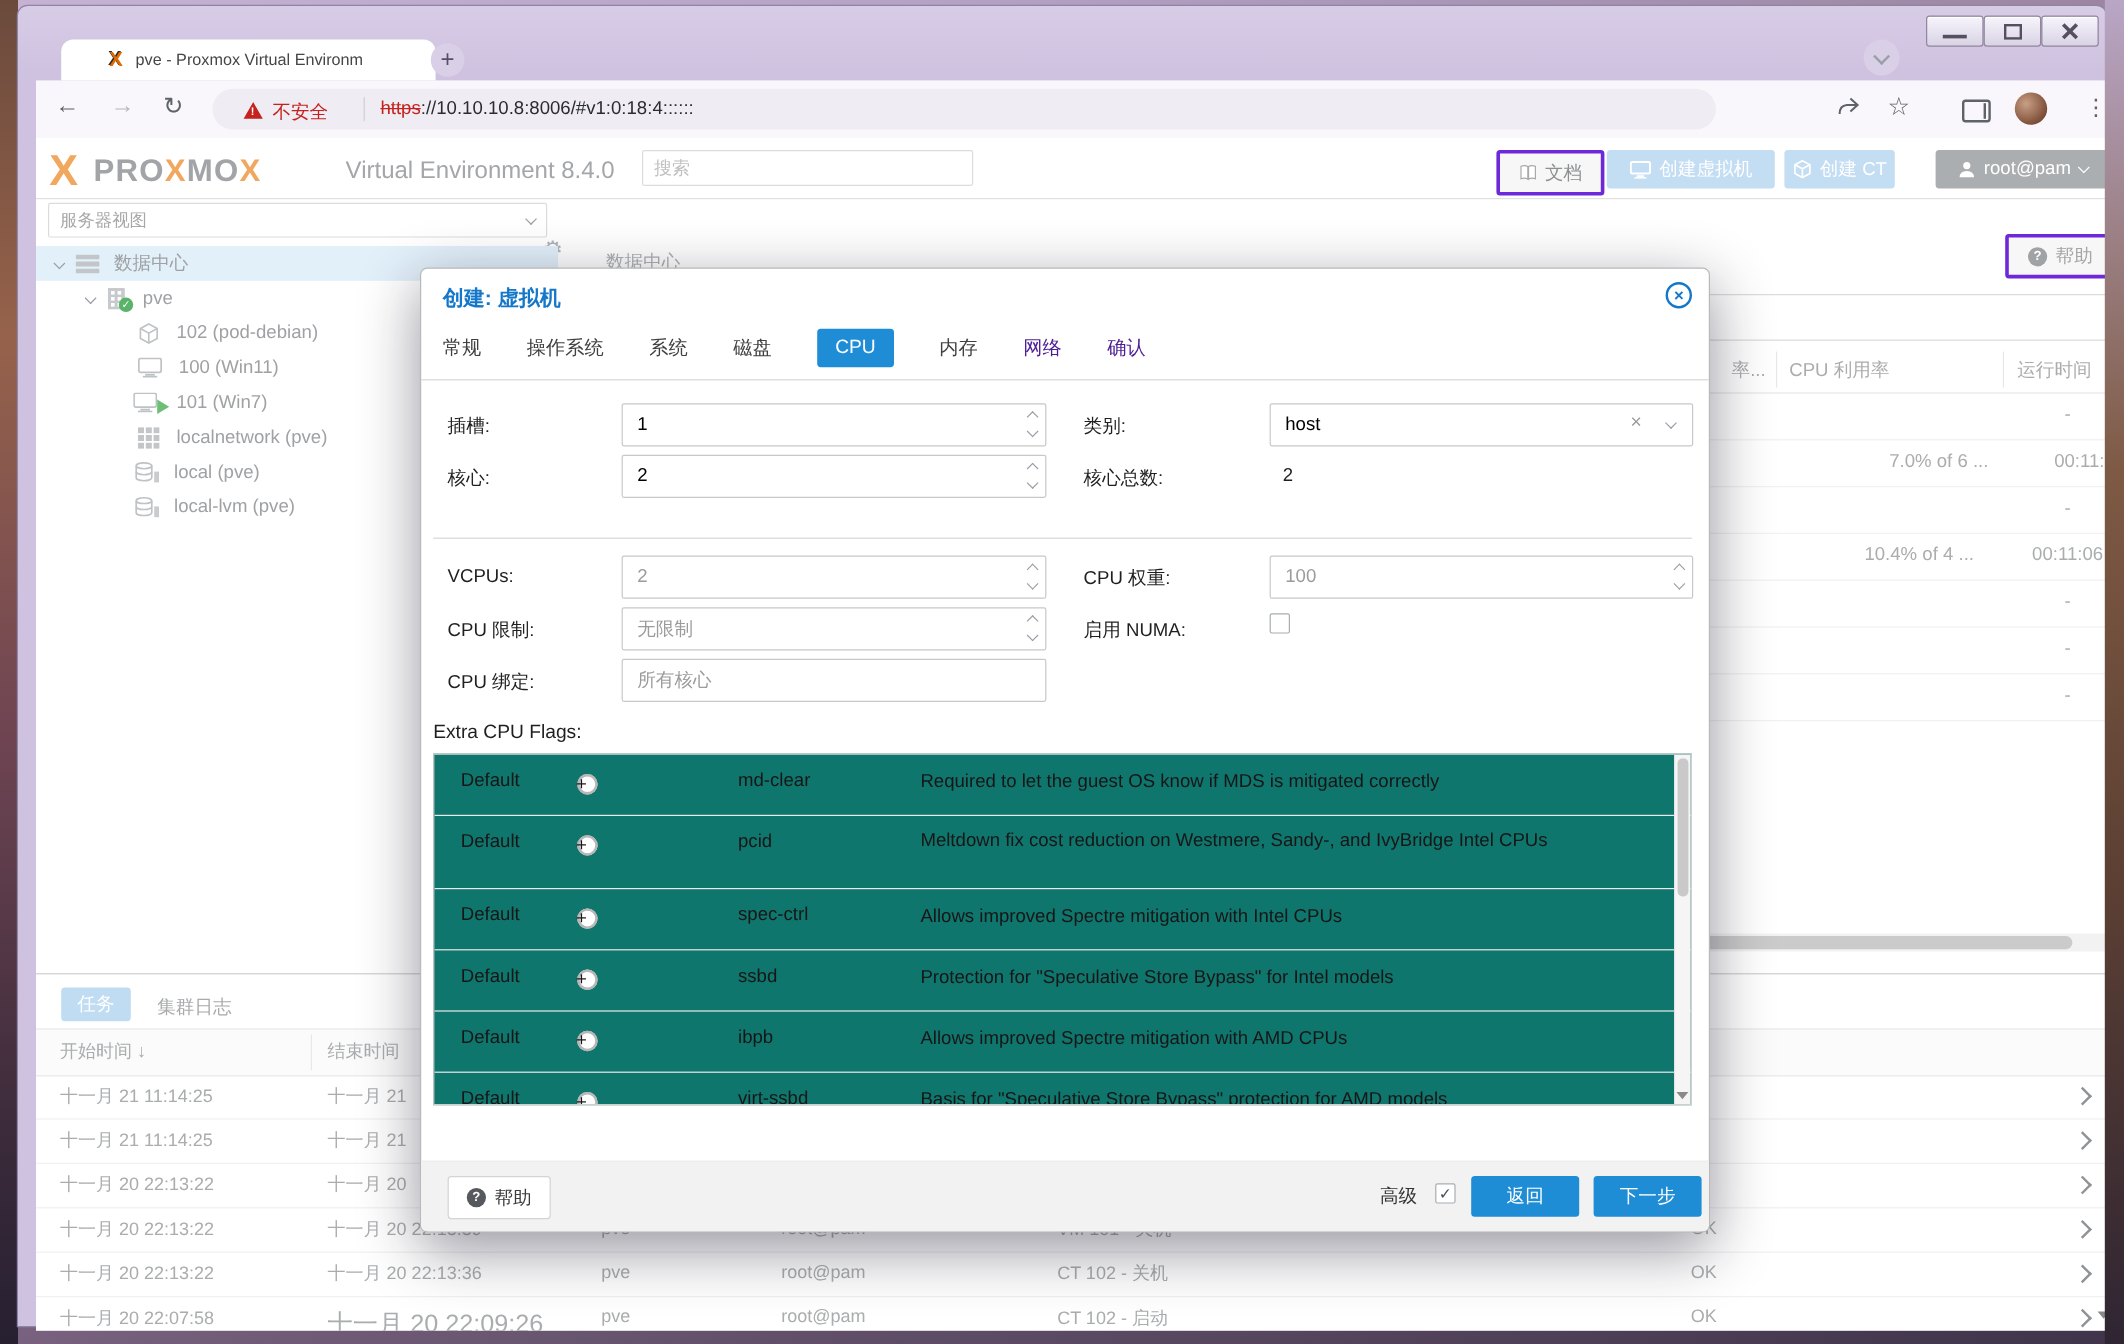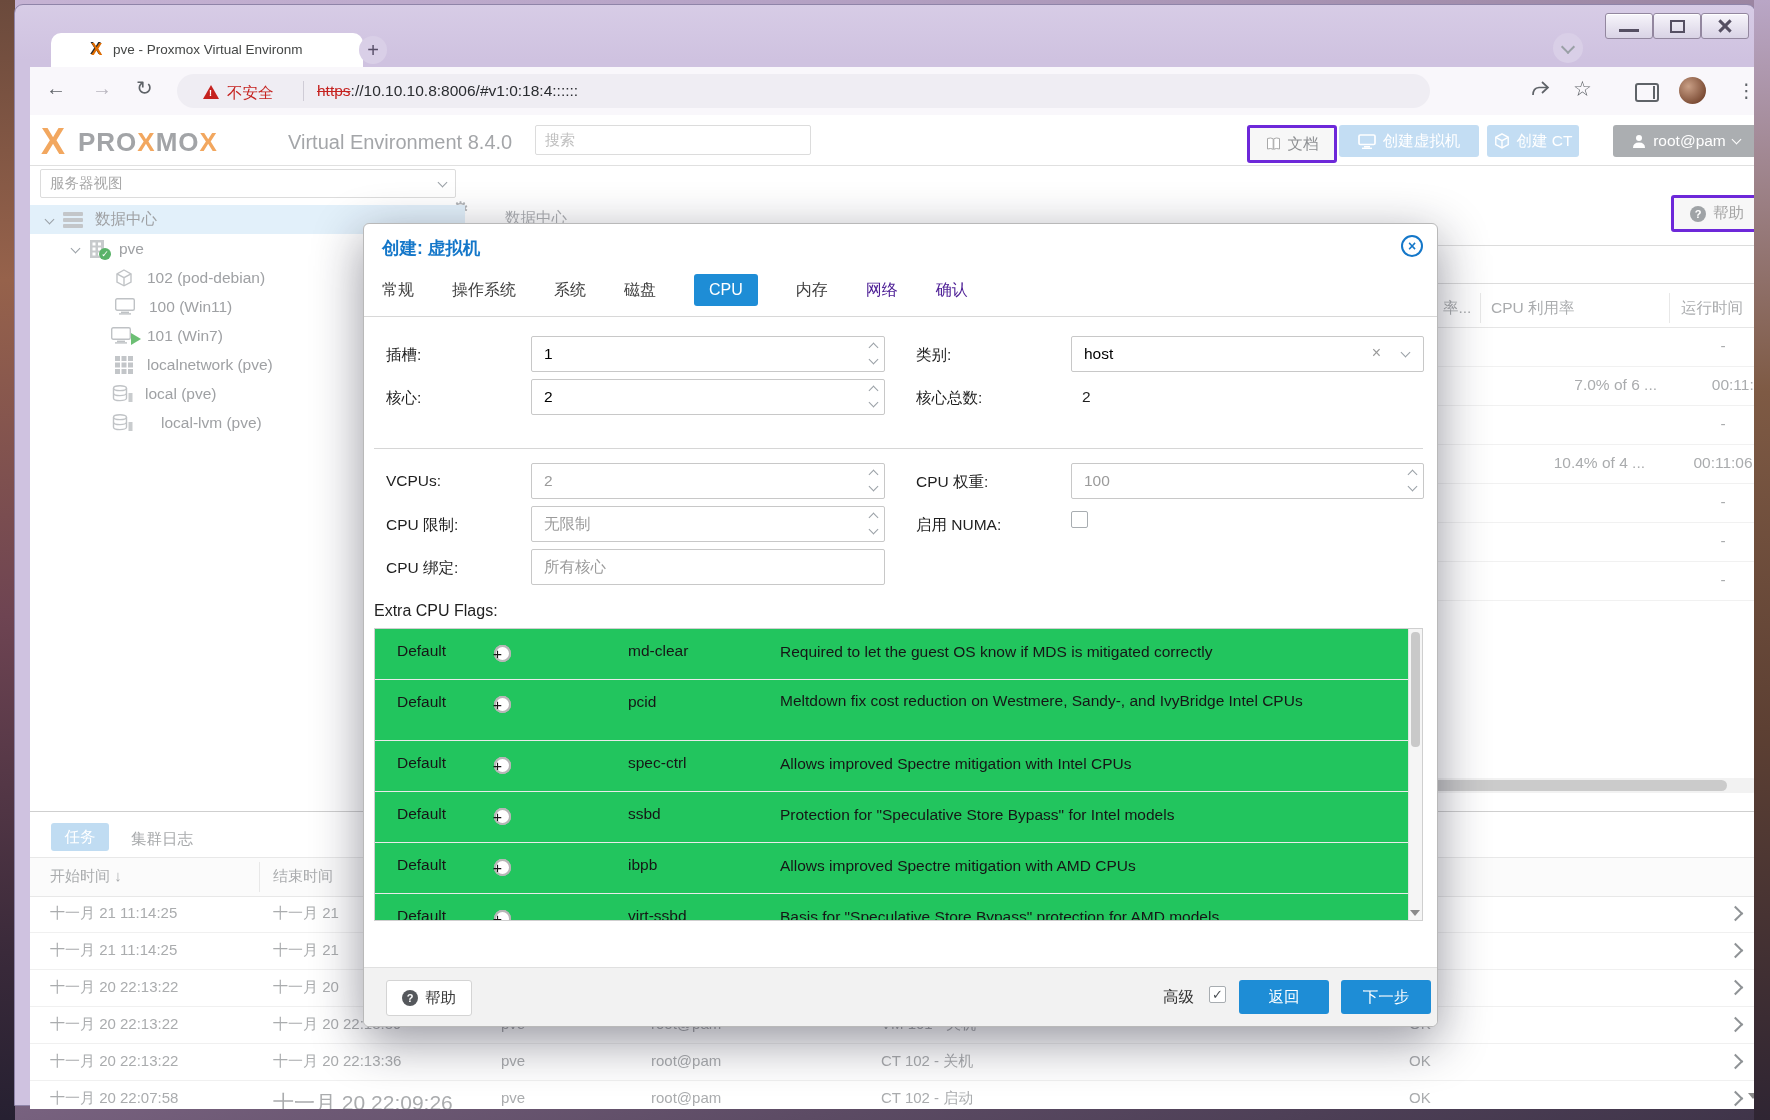--- a/index.html
+++ b/index.html
@@ -51,30 +51,30 @@
   .trow .lbl{white-space:nowrap}
   .tsel{background:#e2f0fa}
   .chkdot{position:absolute;width:12px;height:12px;background:#59b368;border-radius:50%;color:#fff;font-size:9px;line-height:12px;text-align:center;font-weight:bold}
   .playtri{position:absolute;width:0;height:0;border-top:6px solid transparent;border-bottom:6px solid transparent;border-left:10px solid #6cbf74}
   
   .dimtxt{color:#aaacae}
   .vsep{position:absolute;width:1px;background:#e8e8e8}
   .qic{display:inline-block;width:16px;height:16px;border-radius:50%;background:#9fa3a6;color:#fff;font-size:11px;font-weight:bold;text-align:center;line-height:16px}
   .qic.dark{background:#55585c}
   
-  .modal{position:absolute;left:348px;top:218px;width:1073px;height:802px;background:#fff;border:1px solid #b9b9b9;border-radius:6px;box-shadow:0 14px 50px rgba(20,20,40,.45);z-index:30}
+  .modal{position:absolute;left:335px;top:218px;width:1073px;height:802px;background:#fff;border:1px solid #b9b9b9;border-radius:6px;box-shadow:0 14px 50px rgba(20,20,40,.45);z-index:30}
   .mtabs{position:absolute;left:18px;top:50px;display:flex;gap:38px;align-items:center;font-size:16px;color:#404040}
   .mtab-active{background:#1e8dd6;color:#fff;padding:7px 15px;border-radius:3px}
   .mtab-dis{color:#4c1d95}
   .flabel{position:absolute;font-size:15.5px;color:#1f1f1f}
   .ffield{position:absolute;height:36px;border:1px solid #c8c8c8;border-radius:2px;background:#fff;font-size:15.5px;display:flex;align-items:center;padding:0 12px;box-sizing:border-box}
   .gray-val{color:#9b9b9b}
   .spn{position:absolute;right:7px;top:7px;display:flex;flex-direction:column;gap:5px;align-items:center}
   .cbx{display:inline-block;width:17px;height:17px;border:1px solid #a8adb1;border-radius:2px;background:#fff;box-sizing:border-box;color:#4a4f54;font-size:13px;line-height:15px;text-align:center;font-weight:bold}
-  .fgrid{position:absolute;left:10px;top:404px;width:1049px;height:293px;border:1px solid #cfcfcf;box-sizing:border-box;overflow:hidden;background:#22c55e}
+  .fgrid{position:absolute;left:10px;top:404px;width:1049px;height:293px;border:1px solid #cfcfcf;box-sizing:border-box;overflow:hidden;background:#0f766e}
   .frow{position:relative;border-bottom:1px solid #eaeaea}
   .frow span{position:absolute;font-size:15.5px;color:#161616}
   .rb{display:inline-block;width:17px;height:17px;border:2px solid #b7b7b7;border-radius:50%;background:#fff;box-sizing:border-box;margin:0 1px;position:relative;vertical-align:middle}
   .rb.sel::after{content:"";position:absolute;left:2.5px;top:2.5px;width:8px;height:8px;background:#7d7d7d;border-radius:50%}
   .sbtrack{position:absolute;right:0;top:0;width:13px;height:100%;background:#f5f5f5;border-left:1px solid #e4e4e4}
   .sbthumb{position:absolute;left:2px;width:9px;background:#c9c9c9;border-radius:4px}
   .tri-d{width:0;height:0;border-left:5px solid transparent;border-right:5px solid transparent;border-top:6px solid #8a8a8a}
   .tri-r{width:0;height:0;border-top:5px solid transparent;border-bottom:5px solid transparent;border-left:6px solid #9a9a9a}
   .mfoot{position:absolute;left:0;bottom:0;width:100%;height:58px;background:#f2f2f2;border-top:1px solid #e0e0e0;border-radius:0 0 6px 6px}
   .bbtn{position:absolute;height:34px;border-radius:3px;background:#1e8dd6;color:#fff;font-size:15.5px;display:flex;align-items:center;justify-content:center}
@@ -257,21 +257,21 @@
       </div>
       <div class="trow" style="top:293px">
         <svg style="margin-left:82px" width="21" height="18">
             <g fill="none" stroke="#c0c3c6" stroke-width="1.4">
               <ellipse cx="8" cy="3.2" rx="6.5" ry="2.4"></ellipse>
               <path d="M1.5 3.2v5c0 1.3 2.9 2.4 6.5 2.4s6.5-1.1 6.5-2.4v-5"></path>
               <path d="M1.5 8.2v5c0 1.3 2.9 2.4 6.5 2.4s6.5-1.1 6.5-2.4v-5"></path>
             </g>
             <rect x="16.5" y="8" width="4" height="9" fill="#c9ccce"></rect>
           </svg>
-        <span class="lbl" style="margin-left:28px">local-lvm (pve)</span>
+        <span class="lbl" style="margin-left:12px">local-lvm (pve)</span>
       </div>
 
       <span class="abs" style="left:475px;top:93px;font-size:15.5px;color:#aeb0b3">数据中心</span>
       <div class="hbtn hbtn-gray" style="left:1641px;top:80px;width:86px;height:31px">
         <span class="qic">?</span>
         <span style="color:#a6a6a6">帮助</span>
       </div>
       <div class="abs field" style="left:1147px;top:130px;width:580px;height:37px"></div>
 
       <div class="abs" style="left:1147px;top:174px;width:598px;height:38px;border-bottom:1px solid #e6e6e6">

